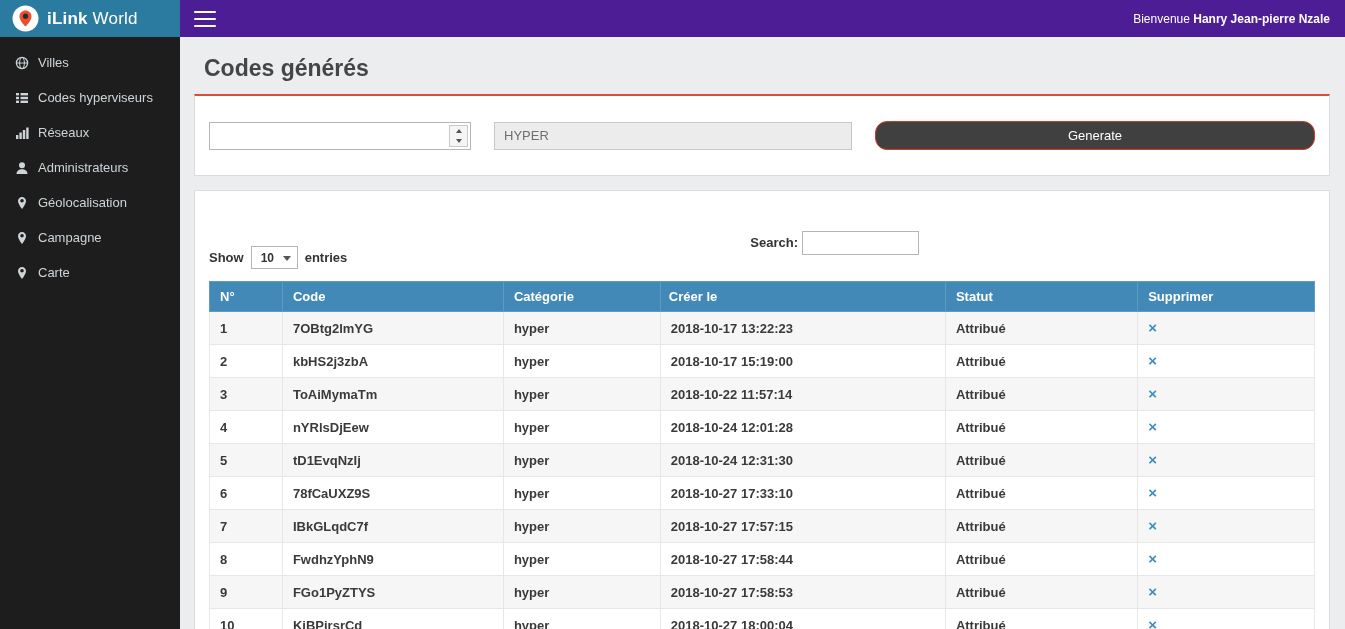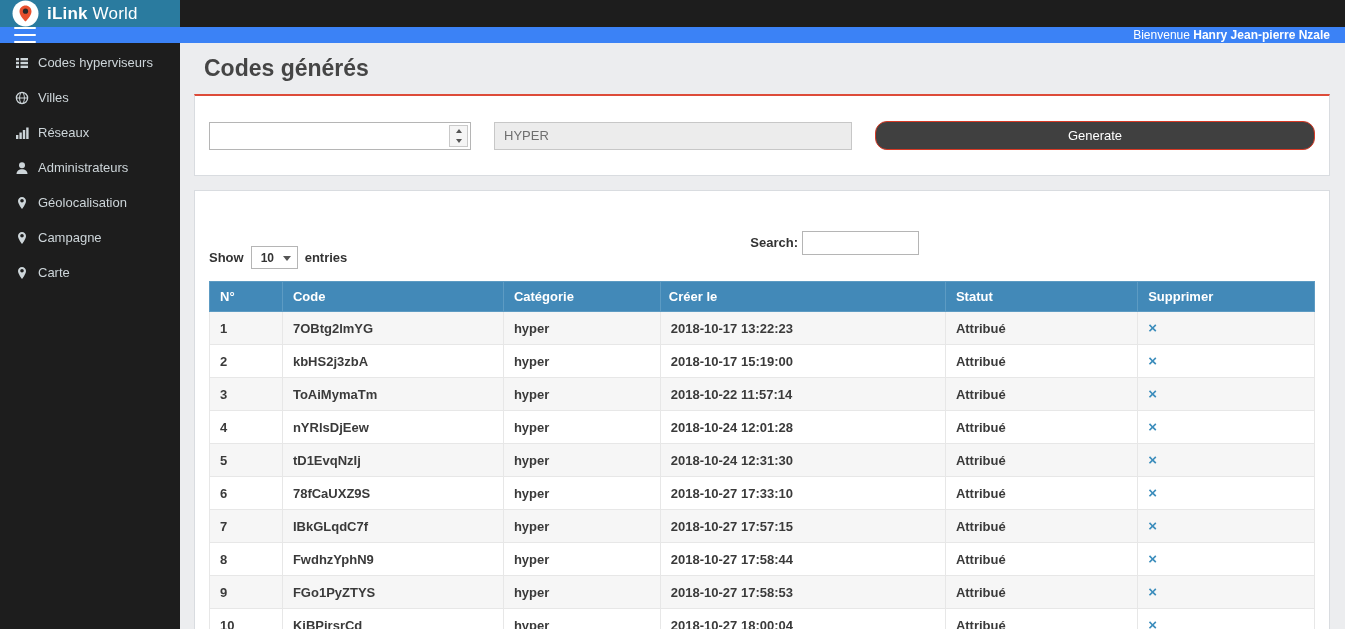--- a/index.html
+++ b/index.html
@@ -1,25 +1,25 @@
 <!DOCTYPE html>
 <html><head>
 <meta charset="utf-8">
 <style>
   * { box-sizing: border-box; margin: 0; padding: 0; }
   html, body { width: 1345px; height: 629px; overflow: hidden; }
   body { font-family: "Liberation Sans", sans-serif; background: #1d1d1d; position: relative; }
 
   
-  .topbar { position: absolute; top: 0; left: 0; width: 1345px; height: 37px; display: flex; z-index: 5; flex-direction: column; }
+  .topbar { position: absolute; top: 0; left: 0; width: 1345px; height: 37px; display: flex; z-index: 5; }
   .brand { width: 180px; background: #2a7b9f; display: flex; align-items: center; gap: 8px; padding-left: 12px; flex-shrink: 0; }
   .brand-text { color: #fff; font-size: 17px; letter-spacing: .2px; white-space: nowrap; }
   .brand-text b { font-weight: 700; }
   .brand-text span { font-weight: 300; }
-  .topbar-main { flex: 1; background: #3b82f6; display: flex; align-items: center; justify-content: space-between; padding: 0 15px 0 14px; }
+  .topbar-main { flex: 1; background: #4c1d95; display: flex; align-items: center; justify-content: space-between; padding: 0 15px 0 14px; }
   .hamburger { width: 22px; height: 16px; display: flex; flex-direction: column; justify-content: space-between; cursor: pointer; background: none; border: none; }
   .hamburger i { display: block; height: 2px; background: #fff; border-radius: 1px; }
   .welcome { color: #fff; font-size: 12px; }
   .welcome .uname { font-weight: 700; }
 
   
   .sidebar { position: absolute; top: 37px; left: 0; width: 180px; bottom: 0; background: #1d1d1d; padding-top: 8px; }
   .side-item { display: flex; align-items: center; gap: 9px; height: 35px; padding-left: 15px; color: #cdd5d9; font-size: 13px; cursor: pointer; }
   .side-item svg { flex-shrink: 0; }
 
@@ -87,36 +87,36 @@
     <div class="welcome">
       <span>Bienvenue</span>
       <span class="uname">Hanry Jean-pierre Nzale</span>
     </div>
   </div>
 </header>
 
 <nav class="sidebar">
   <div class="side-item">
     <svg width="14" height="14" viewBox="0 0 14 14">
+      <circle cx="7" cy="7" r="5.6" fill="none" stroke="#cdd5d9" stroke-width="1.3"></circle>
+      <ellipse cx="7" cy="7" rx="2.4" ry="5.6" fill="none" stroke="#cdd5d9" stroke-width="1"></ellipse>
+      <line x1="1.4" y1="7" x2="12.6" y2="7" stroke="#cdd5d9" stroke-width="1"></line>
+    </svg>
+    <span>Villes</span>
+  </div>
+  <div class="side-item">
+    <svg width="14" height="14" viewBox="0 0 14 14">
       <rect x="1" y="2" width="3" height="2.4" fill="#cdd5d9"></rect>
         <rect x="5.5" y="2" width="7.5" height="2.4" fill="#cdd5d9"></rect>
       <rect x="1" y="5.8" width="3" height="2.4" fill="#cdd5d9"></rect>
         <rect x="5.5" y="5.8" width="7.5" height="2.4" fill="#cdd5d9"></rect>
       <rect x="1" y="9.6" width="3" height="2.4" fill="#cdd5d9"></rect>
         <rect x="5.5" y="9.6" width="7.5" height="2.4" fill="#cdd5d9"></rect>
     </svg>
     <span>Codes hyperviseurs</span>
-  </div>
-  <div class="side-item">
-    <svg width="14" height="14" viewBox="0 0 14 14">
-      <circle cx="7" cy="7" r="5.6" fill="none" stroke="#cdd5d9" stroke-width="1.3"></circle>
-      <ellipse cx="7" cy="7" rx="2.4" ry="5.6" fill="none" stroke="#cdd5d9" stroke-width="1"></ellipse>
-      <line x1="1.4" y1="7" x2="12.6" y2="7" stroke="#cdd5d9" stroke-width="1"></line>
-    </svg>
-    <span>Villes</span>
   </div>
   <div class="side-item">
     <svg width="14" height="14" viewBox="0 0 14 14">
       <rect x="1" y="9" width="2.4" height="4" fill="#cdd5d9"></rect>
       <rect x="4.4" y="6.5" width="2.4" height="6.5" fill="#cdd5d9"></rect>
       <rect x="7.8" y="4" width="2.4" height="9" fill="#cdd5d9"></rect>
       <rect x="11.2" y="1.5" width="2.4" height="11.5" fill="#cdd5d9"></rect>
     </svg>
     <span>Réseaux</span>
   </div>

